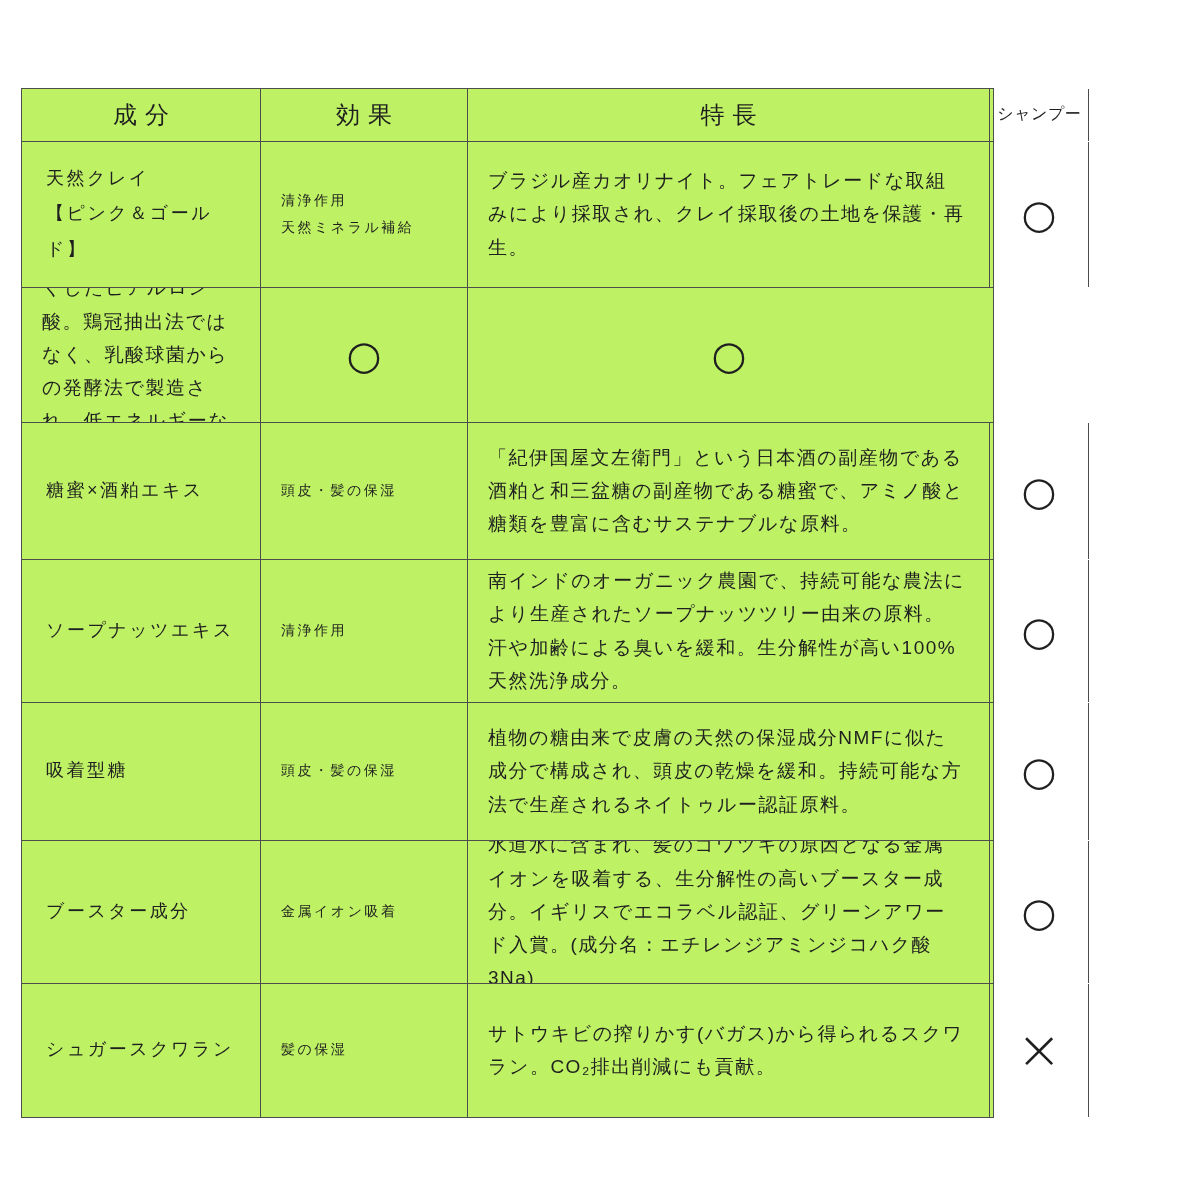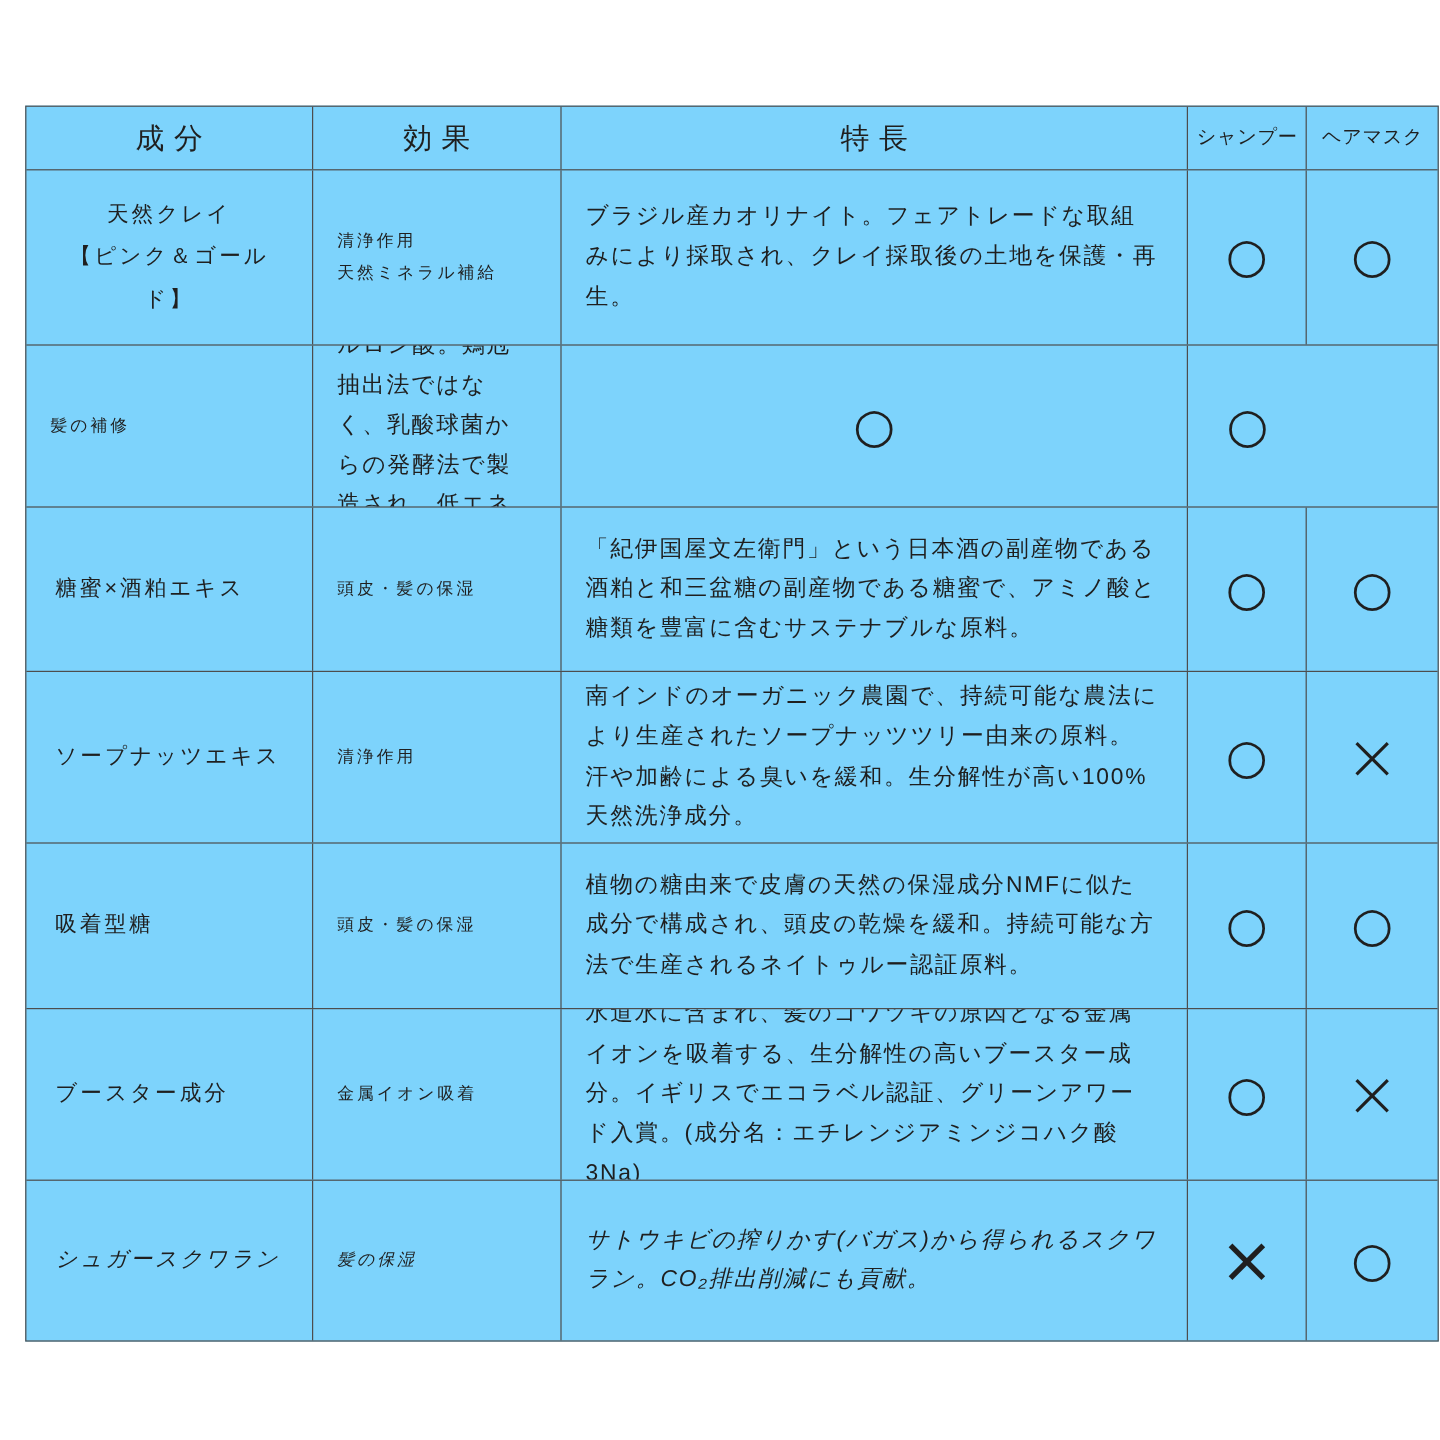--- a/index.html
+++ b/index.html
@@ -10,23 +10,23 @@
   html,body{width:1200px;height:1200px;background:#ffffff;}
   body{
     font-family:"Liberation Sans","DejaVu Sans",sans-serif;
     color:var(--text);
     position:relative;
   }
   .spec-table{
     position:absolute;
     left:21px;
     top:88px;
-    width:1178px;
+    width:973px;
     border:1.5px solid var(--line);
-    background:#7dd3fc;
+    background:#bef264;
   }
   .row{
     display:grid;
     grid-template-columns:239px 207px 522px 99px 1fr;
     border-bottom:1.4px solid var(--line);
   }
   .row:last-child{border-bottom:none;}
   .cell{
     border-right:1.4px solid var(--line);
     display:flex;
@@ -44,21 +44,20 @@
   .header .cell.small{
     font-size:16px;
     letter-spacing:0.5px;
     text-indent:0.5px;
   }
   .col-ingredient{
     padding:6px 24px 6px 24px;
     font-size:18px;
     letter-spacing:2.5px;
     line-height:1.95;
-    text-align:center;
   }
   .col-effect{
     padding:6px 6px 6px 20px;
     font-size:14px;
     letter-spacing:2.5px;
     line-height:1.95;
   }
   .col-feature{
     padding:10px 24px 10px 20px;
     font-size:19px;
@@ -97,21 +96,20 @@
     <div class="cell col-ingredient">天然クレイ
 【ピンク＆ゴールド】</div>
     <div class="cell col-effect">清浄作用
 天然ミネラル補給</div>
     <div class="cell col-feature">ブラジル産カオリナイト。フェアトレードな取組みにより採取され、クレイ採取後の土地を保護・再生。</div>
     <div class="cell col-mark"><span class="mark">○</span></div>
     <div class="cell col-mark"><span class="mark">○</span></div>
   </div>
 
   <div class="row" style="height:135px;">
-    <div class="cell col-effect">髪の補修</div>
     <div class="cell col-feature">肌や髪に吸着しやすくしたヒアルロン酸。鶏冠抽出法ではなく、乳酸球菌からの発酵法で製造され、低エネルギーな製造工程を採用。</div>
     <div class="cell col-mark"><span class="mark">○</span></div>
     <div class="cell col-mark"><span class="mark">○</span></div>
   </div>
 
   <div class="row" style="height:137px;">
     <div class="cell col-ingredient">糖蜜×酒粕エキス</div>
     <div class="cell col-effect">頭皮・髪の保湿</div>
     <div class="cell col-feature">「紀伊国屋文左衛門」という日本酒の副産物である酒粕と和三盆糖の副産物である糖蜜で、アミノ酸と糖類を豊富に含むサステナブルな原料。</div>
     <div class="cell col-mark"><span class="mark">○</span></div>
@@ -135,21 +133,21 @@
   </div>
 
   <div class="row" style="height:143px;">
     <div class="cell col-ingredient">ブースター成分</div>
     <div class="cell col-effect">金属イオン吸着</div>
     <div class="cell col-feature">水道水に含まれ、髪のゴワツキの原因となる金属イオンを吸着する、生分解性の高いブースター成分。イギリスでエコラベル認証、グリーンアワード入賞。(成分名：エチレンジアミンジコハク酸3Na)</div>
     <div class="cell col-mark"><span class="mark">○</span></div>
     <div class="cell col-mark"><span class="mark cross">×</span></div>
   </div>
 
-  <div class="row" style="height:133px;font-style:italic;">
+  <div class="row" style="height:133px;">
     <div class="cell col-ingredient">シュガースクワラン</div>
     <div class="cell col-effect">髪の保湿</div>
     <div class="cell col-feature">サトウキビの搾りかす(バガス)から得られるスクワラン。CO₂排出削減にも貢献。</div>
     <div class="cell col-mark"><span class="mark cross">×</span></div>
     <div class="cell col-mark"><span class="mark">○</span></div>
   </div>
 
 </div>
 
 </body></html>

